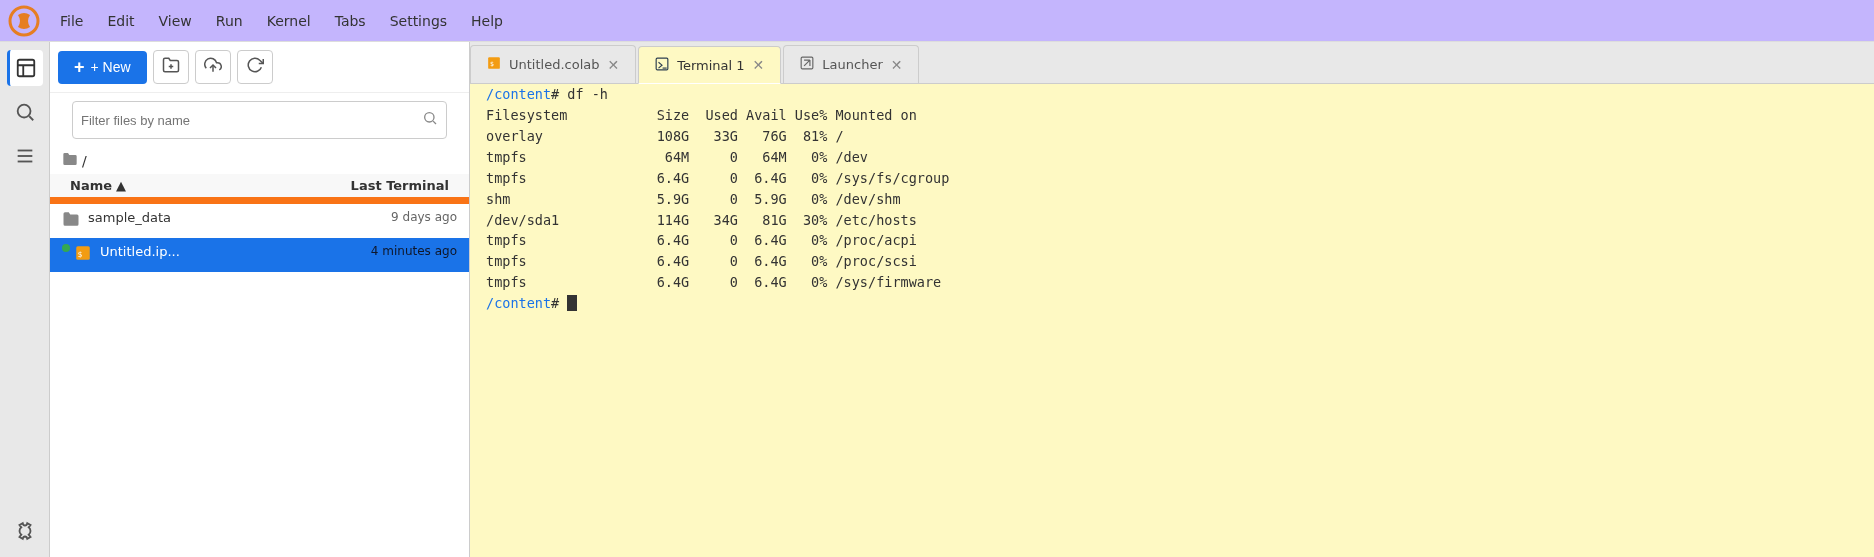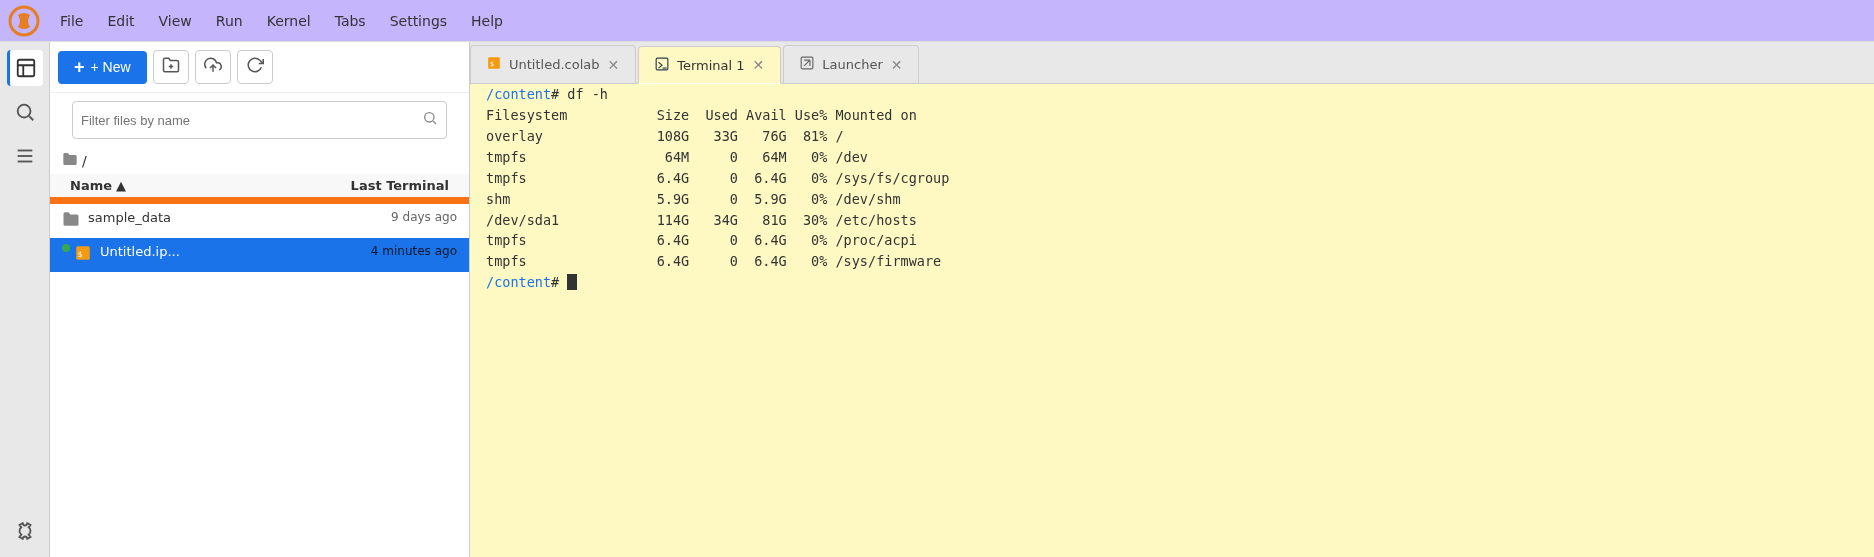--- a/index.html
+++ b/index.html
@@ -294,20 +294,21 @@
       <div>
         <span class="term-prompt">/content</span><span class="term-cmd"># df -h</span>
       </div>
       <pre class="term-output">Filesystem           Size  Used Avail Use% Mounted on</pre>
       <pre class="term-output">overlay              108G   33G   76G  81% /</pre>
       <pre class="term-output">tmpfs                 64M     0   64M   0% /dev</pre>
       <pre class="term-output">tmpfs                6.4G     0  6.4G   0% /sys/fs/cgroup</pre>
       <pre class="term-output">shm                  5.9G     0  5.9G   0% /dev/shm</pre>
       <pre class="term-output">/dev/sda1            114G   34G   81G  30% /etc/hosts</pre>
       <pre class="term-output">tmpfs                6.4G     0  6.4G   0% /proc/acpi</pre>
+      <pre class="term-output">tmpfs                6.4G     0  6.4G   0% /proc/scsi</pre>
       <pre class="term-output">tmpfs                6.4G     0  6.4G   0% /sys/firmware</pre>
       <div>
         <span class="term-prompt">/content</span><span class="term-cmd"># </span><span class="term-cursor"></span>
       </div>
     </div>
 
   </div>
 </div>
 
 </body></html>

